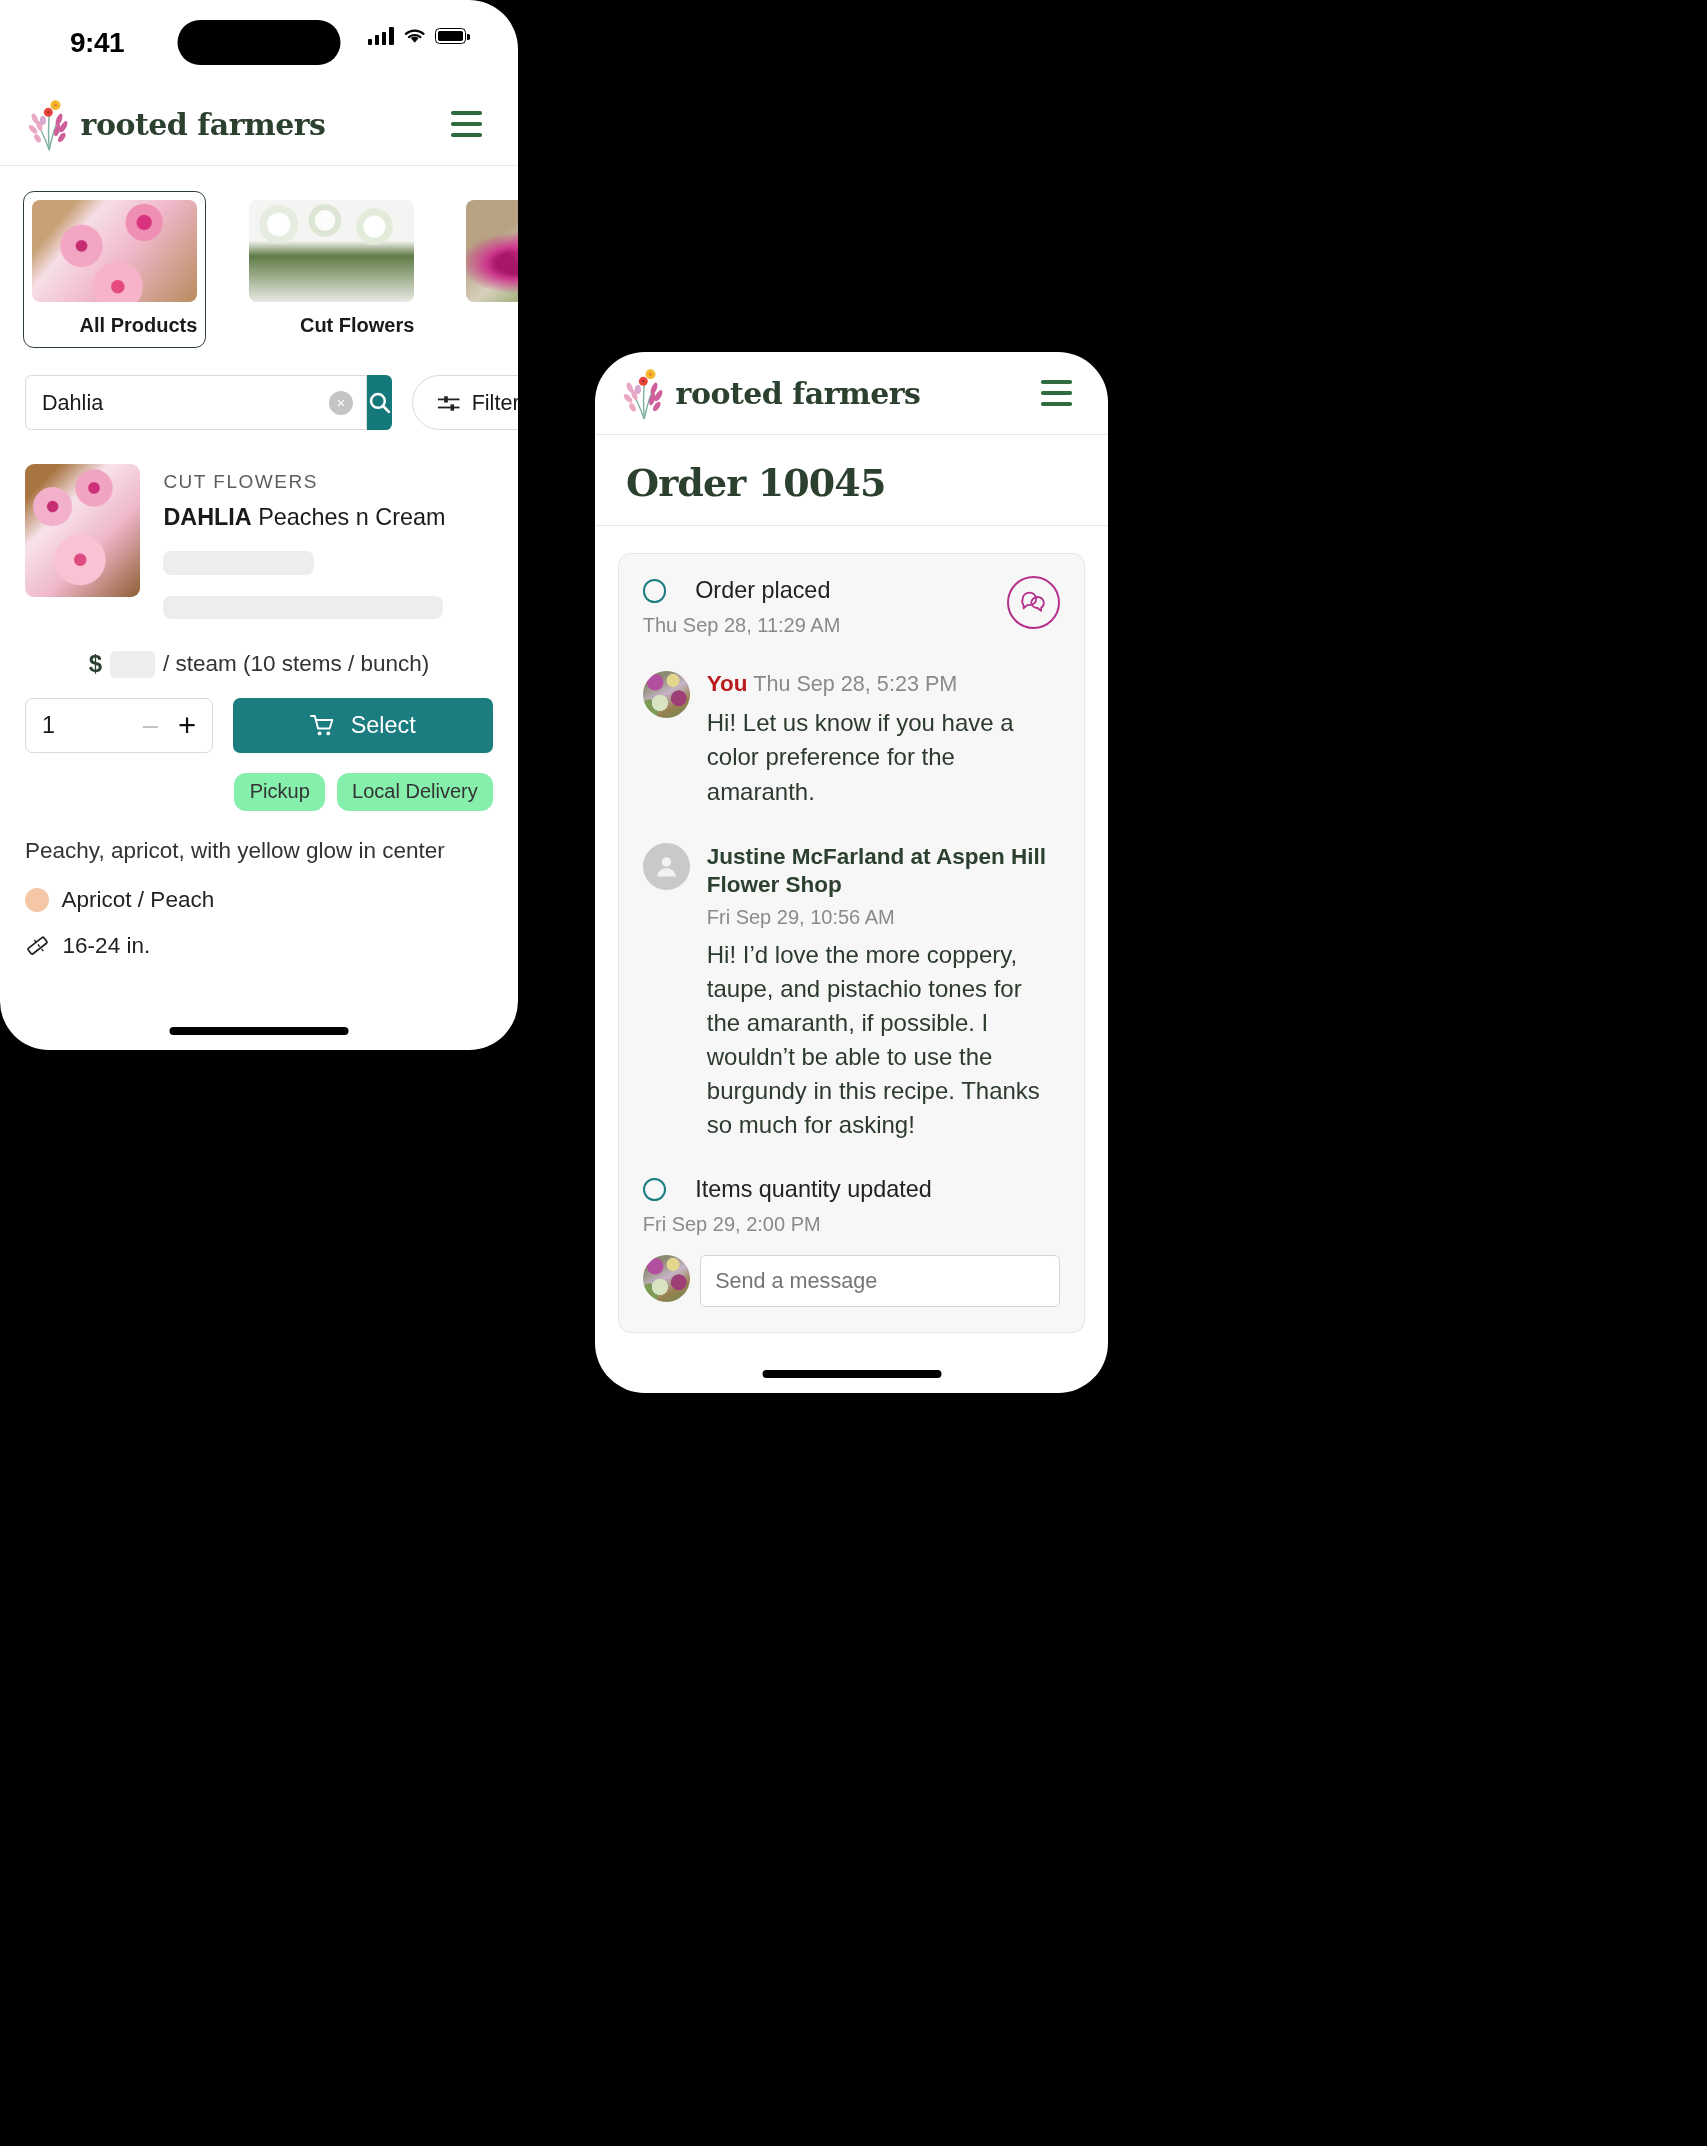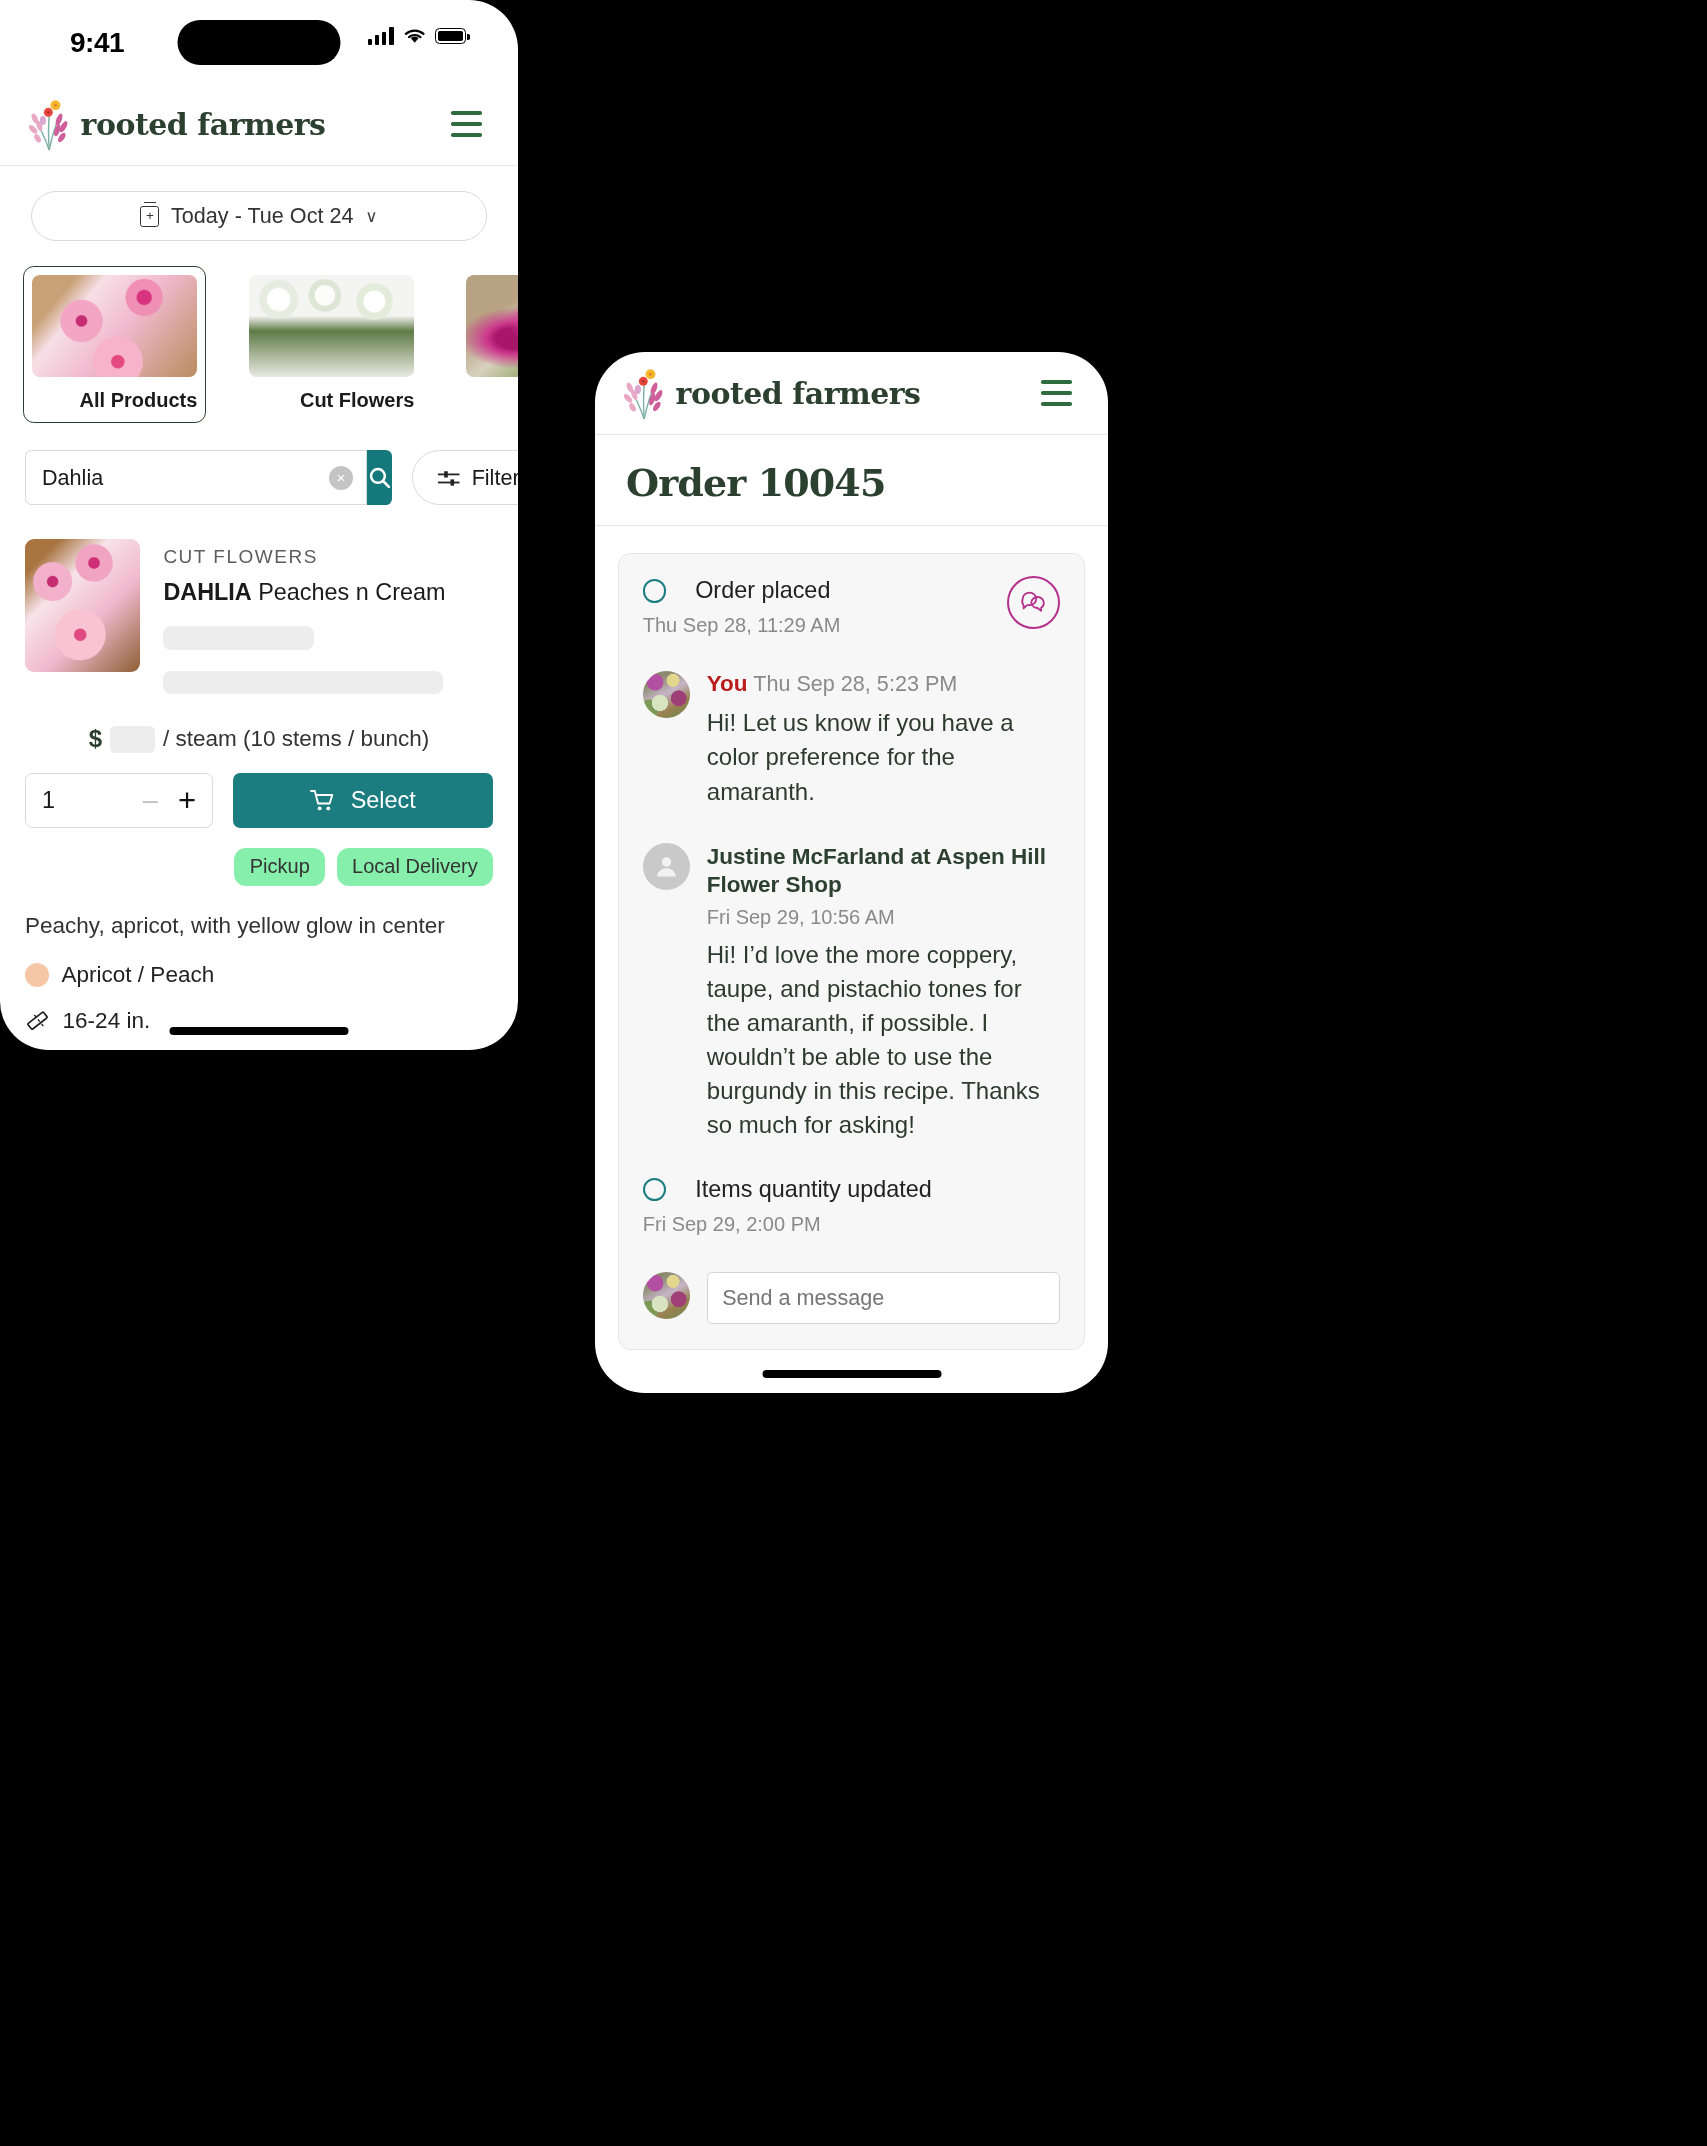--- a/index.html
+++ b/index.html
@@ -255,21 +255,21 @@
       radial-gradient(circle at 14% 80%, #7c9a55 0 16%, transparent 17%),
       linear-gradient(150deg,#8b8a6e 0 22%, #c6b5c8 48%, #98814f 72%, #6d8a4e 100%);
   }
   .av-person { background: #c9c9c9; display: flex; align-items: center; justify-content: center; }
   .msg-body { flex: 1; }
   .msg-head { font-size: 21.6px; color: #8a8a8a; }
   .msg-head b { color: #b91c1c; font-weight: 700; font-size: 22.5px; }
   .msg-author { font-size: 22.5px; font-weight: 700; color: #2c402f; line-height: 1.28; }
   .msg-date { margin-top: 5.4px; font-size: 20px; color: #8a8a8a; }
   .msg-text { margin-top: 9px; font-size: 24px; line-height: 1.42; color: #2d3a2e; }
-  .compose { display: flex; gap: 17px; margin-top: 36px; }
+  .compose { display: flex; gap: 10px; margin-top: 19px; }
   .compose-body { flex: 1; }
   .compose-input {
     width: 100%; height: 52px; border: 0.9px solid #d4d4d4; border-radius: 5.4px;
     background: #fff; padding: 0 14.4px; font-size: 21.6px; color: #222;
     font-family: inherit; outline: none;
   }
 </style>
 </head>
 <body>
 
@@ -326,27 +326,20 @@
         </svg>
         <span class="brand-word">rooted farmers</span>
       </div>
       <div class="hamburger">
         <span></span>
           <span></span>
           <span></span>
       </div>
     </div>
 
-    <div class="date-wrap">
-      <div class="date-pill">
-        <span class="cal-ico"></span>
-        <span>Today - Tue Oct 24</span>
-        <span class="chev">∨</span>
-      </div>
-    </div>
 
     <div class="cats">
       <div class="cat active">
         <div class="cat-thumb ph-dahlia"></div>
         <div class="cat-label">All Products</div>
       </div>
       <div class="cat">
         <div class="cat-thumb ph-white"></div>
         <div class="cat-label">Cut Flowers</div>
       </div>

